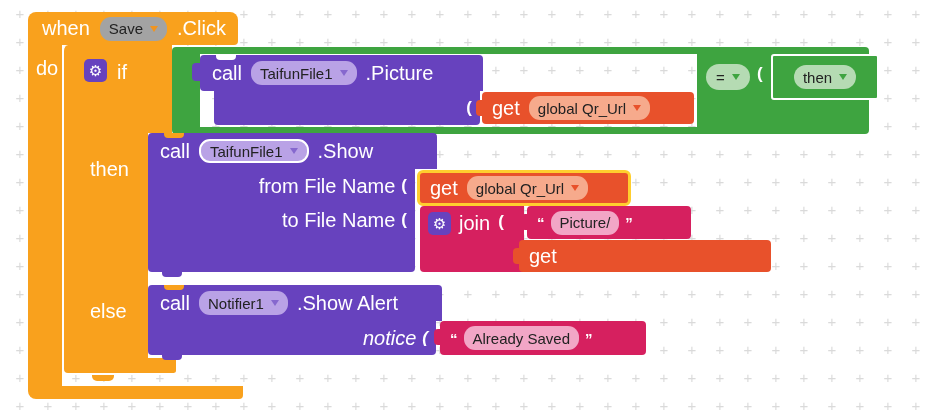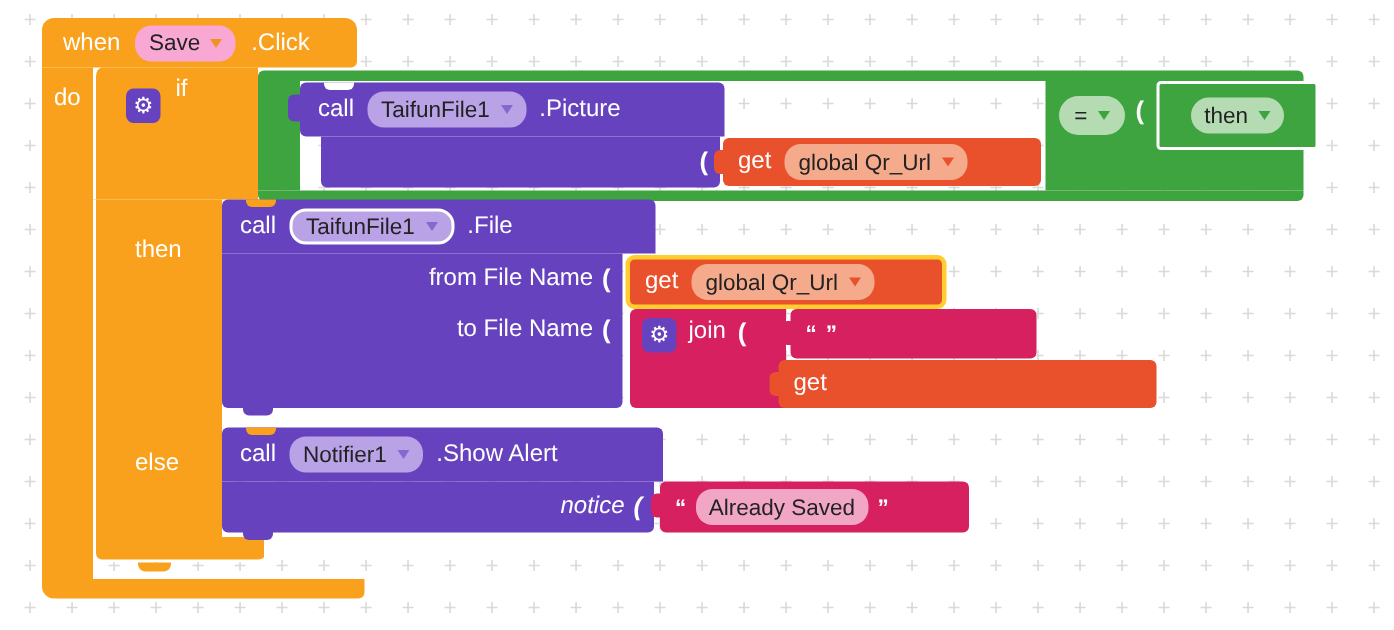--- a/index.html
+++ b/index.html
@@ -8,28 +8,28 @@
   .canvas { position:relative; width:929px; height:420px; background:#fff; }
   .abs { position:absolute; }
 
   
   .grid { position:absolute; left:6px; top:0; width:929px; height:420px; }
   .grid-row { display:flex; height:28px; }
   .grid-row span { width:28px; text-align:center; line-height:28px;
     color:#dadada; font-size:15px; user-select:none; }
 
   
-  .lbl { color:#fff; font-size:16px; white-space:nowrap; }
+  .lbl { color:#fff; font-size:20px; white-space:nowrap; }
   .paren { color:#fff; font-size:17px; font-weight:bold; }
   .quote { color:#fff; font-size:15px; font-weight:bold; }
 
   
   .pill { display:inline-flex; align-items:center; gap:7px; padding:2px 9px;
     height:24px; border-radius:11px; font-size:15px; color:#222; white-space:nowrap; }
-  .pill-orange { background:#f9a8d4; }
+  .pill-orange { background:#a3a3a3; }
   .pill-purple { background:#B9A2E6; }
   .pill-purple-hl { background:#B9A2E6; border:2px solid #fff; }
   .pill-salmon { background:#F6AA8C; }
   .pill-pink   { background:#F2A6C6; }
   .pill-green  { background:#B5DBB3; border-radius:13px; }
 
   
   .tri { display:inline-block; width:0; height:0;
     border-left:4.5px solid transparent; border-right:4.5px solid transparent;
     border-top:6px solid currentColor; }
@@ -57,21 +57,21 @@
   
   .if-head { left:62px; top:45px; width:110px; height:88px; background:#F9A11D;
     border-left:2px solid #fff; border-radius:6px 0 0 0; }
   .if-col  { left:62px; top:133px; width:86px; height:225px; background:#F9A11D;
     border-left:2px solid #fff; }
   .if-bottom { left:62px; top:358px; width:114px; height:17px; background:#F9A11D;
     border-left:2px solid #fff; border-bottom:2px solid #fff; border-radius:0 0 4px 6px; }
   .if-tab { left:92px; top:375px; width:22px; height:6px; background:#F9A11D;
     border-radius:0 0 5px 5px; }
   .gear-if { left:84px; top:59px; }
-  .lbl-if   { left:117px; top:51px; }
+  .lbl-if   { left:117px; top:61px; }
   .lbl-then { left:90px; top:158px; }
   .lbl-else { left:90px; top:300px; }
   .lbl-do   { }
 
   
   .green-top    { left:172px; top:47px; width:697px; height:7px; background:#3EA440;
     border-radius:4px 4px 0 0; }
   .green-left   { left:172px; top:54px; width:28px; height:73px; background:#3EA440; }
   .green-bottom { left:172px; top:127px; width:697px; height:7px; background:#3EA440;
     border-radius:0 0 4px 4px; }
@@ -717,21 +717,21 @@
     </span>
   </div>
 
   <div class="abs pblock move-r1 row">
     <span class="orange-notch"></span>
     <span class="lbl">call</span>
     <span class="pill pill-purple-hl">
       <span>TaifunFile1</span>
       <i class="tri tri-purple"></i>
     </span>
-    <span class="lbl">.File</span>
+    <span class="lbl">.Show</span>
   </div>
   <div class="abs pblock move-col">
     <div class="param-row">
       <span class="lbl">from File Name</span>
       <span class="paren">(</span>
     </div>
     <div class="param-row">
       <span class="lbl">to File Name</span>
       <span class="paren">(</span>
     </div>
@@ -746,20 +746,23 @@
     </span>
   </div>
 
   <div class="abs join-left">
     <span class="gear">⚙</span>
     <span class="lbl">join</span>
     <span class="paren">(</span>
   </div>
   <div class="vblock magenta join-arg1">
     <span class="quote">“</span>
+    <span class="pill pill-pink">
+      <span>Picture/</span>
+    </span>
     <span class="quote">”</span>
   </div>
   <div class="vblock red join-arg2">
     <span class="lbl">get</span>
   </div>
 
   <div class="abs pblock notif-r1 row">
     <span class="orange-notch"></span>
     <span class="lbl">call</span>
     <span class="pill pill-purple">

